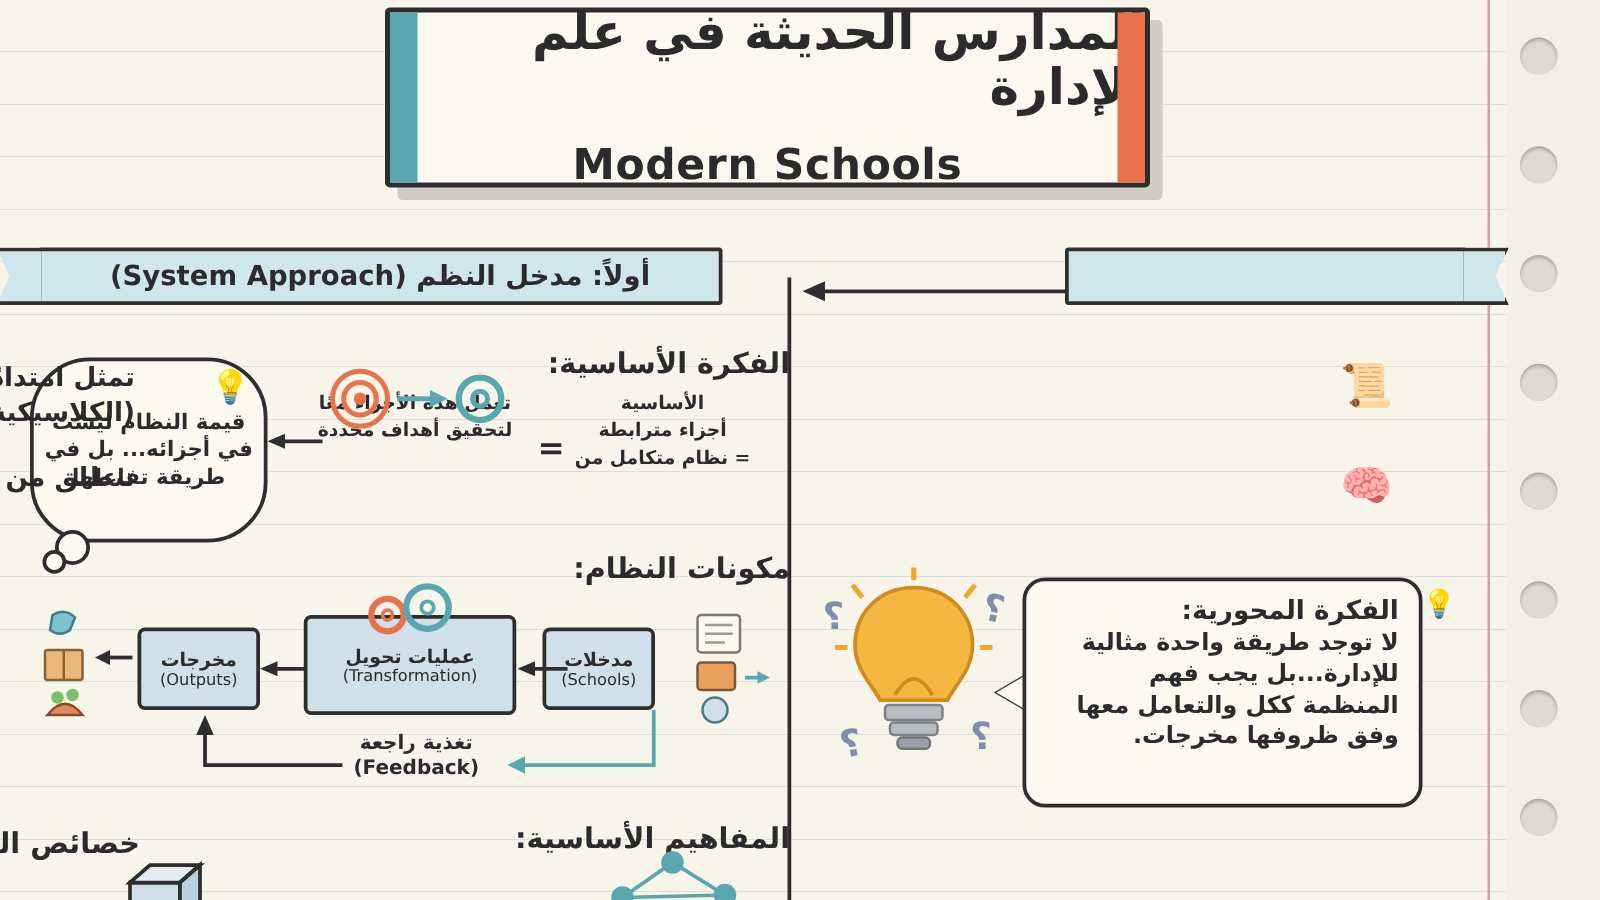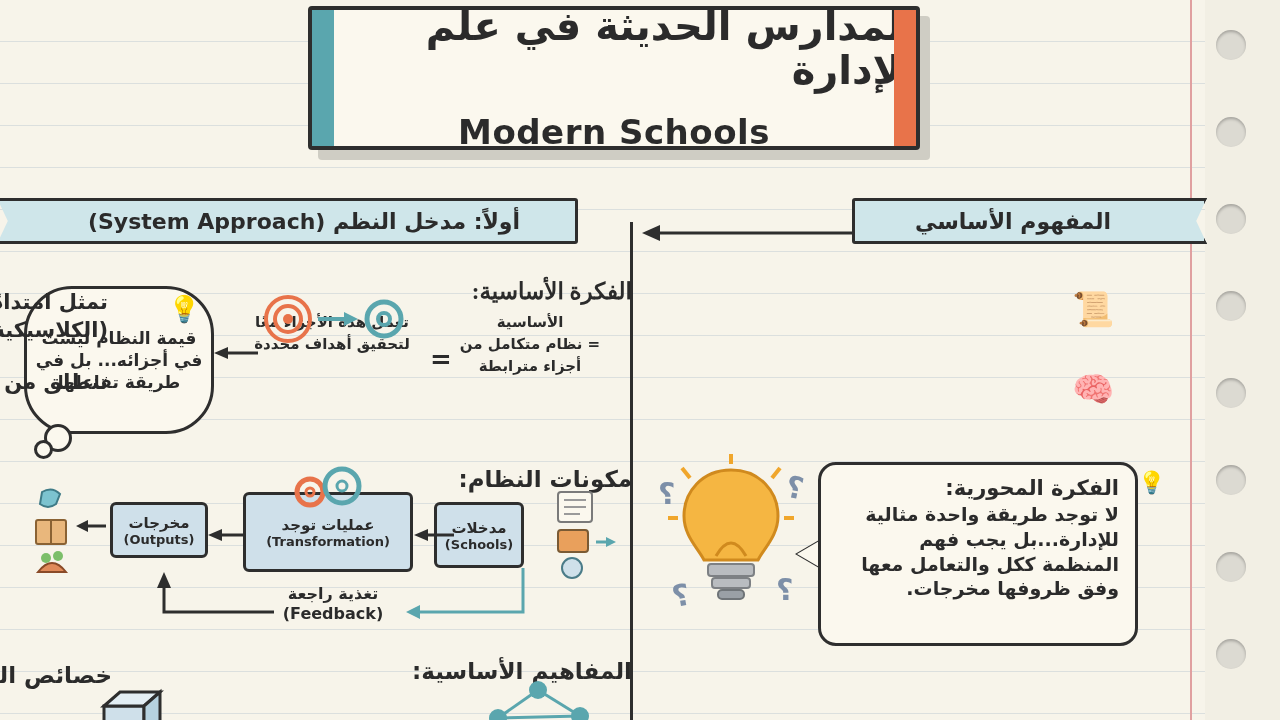--- a/index.html
+++ b/index.html
@@ -62,45 +62,45 @@
   }
   #ribbon-left{left:30px;top:198px;width:548px;}
   #ribbon-left .tail{left:-36px;clip-path:polygon(0 0,100% 0,100% 100%,0 100%,30% 50%);border-right:none;}
   #ribbon-right{left:852px;top:198px;width:322px;}
   #ribbon-right .tail{right:-36px;clip-path:polygon(0 0,100% 0,70% 50%,100% 100%,0 100%);border-left:none;}
   
   #divider{position:absolute;left:630px;top:222px;width:3px;height:498px;background:#2e2e2e;}
   #arrow-to-left{position:absolute;left:640px;top:222px;width:214px;height:22px;}
   .heading{font-weight:bold;font-size:23px;direction:rtl;text-align:right;}
   
-  #core-idea-heading{position:absolute;right:648px;top:278px;width:240px;font-family:Liberation Serif, serif;}
+  #core-idea-heading{position:absolute;right:648px;top:278px;width:240px;}
   #equation{position:absolute;left:432px;top:312px;width:196px;font-size:15px;line-height:1.45;
             direction:rtl;text-align:center;font-weight:bold;}
   #equation .eqline{display:block;}
   #equation-left{position:absolute;left:232px;top:312px;width:200px;font-size:15px;line-height:1.45;
             direction:rtl;text-align:center;font-weight:bold;}
   #cloud{
     position:absolute;left:24px;top:286px;width:190px;height:148px;
     background:#fbf8ee;border:3px solid #2e2e2e;border-radius:48px;
     display:flex;align-items:center;justify-content:center;text-align:center;
     direction:rtl;font-weight:bold;font-size:17px;line-height:1.3;box-sizing:border-box;padding:8px;
   }
   #cloud-tail1{position:absolute;left:44px;top:424px;width:22px;height:22px;border:3px solid #2e2e2e;border-radius:50%;background:#fbf8ee;}
   #cloud-tail2{position:absolute;left:34px;top:440px;width:13px;height:13px;border:3px solid #2e2e2e;border-radius:50%;background:#fbf8ee;}
-  #components-heading{position:absolute;right:648px;top:442px;width:240px;margin-top:24px;}
+  #components-heading{position:absolute;right:648px;top:442px;width:240px;}
   
   .flowbox{
     position:absolute;background:#cfe0ea;border:3px solid #2e2e2e;border-radius:6px;
     display:flex;flex-direction:column;align-items:center;justify-content:center;
     font-weight:bold;direction:rtl;text-align:center;box-sizing:border-box;
   }
   #box-inputs{left:434px;top:502px;width:90px;height:66px;font-size:15px;}
   #box-transform{left:243px;top:492px;width:170px;height:80px;font-size:15px;}
-  #box-outputs{left:110px;top:502px;width:98px;height:56px;font-size:15px;}
-  .flow-sub{font-size:13px;font-weight:bold;}
+  #box-outputs{left:110px;top:502px;width:98px;height:66px;font-size:15px;}
+  .flow-sub{font-size:13px;font-weight:normal;}
   .harrow{position:absolute;height:18px;}
   #feedback-label{position:absolute;left:258px;top:584px;width:150px;font-size:16px;font-weight:bold;
      direction:rtl;text-align:center;line-height:1.25;}
   #concepts-heading{position:absolute;right:648px;top:658px;width:240px;}
   
   .right-line{position:absolute;direction:rtl;text-align:right;font-weight:bold;font-size:21px;line-height:1.35;}
   #r-line1{right:1172px;top:288px;width:500px;}
   #r-line2{right:1172px;top:368px;width:500px;}
   .emoji-ico{position:absolute;font-size:34px;line-height:1;}
   #icon-scroll{left:1072px;top:292px;}
@@ -152,35 +152,34 @@
   </div>
 </div>
 
 <div class="ribbon" id="ribbon-left">
   <span class="tail"></span>
   <span>أولاً: مدخل النظم (System Approach)</span>
 </div>
 
 <div class="ribbon" id="ribbon-right">
   <span class="tail"></span>
-  <span>المفهوم الأساسي</span>
 </div>
 
 <div id="divider"></div>
 <svg id="arrow-to-left" viewBox="0 0 214 22">
   <line x1="212" y1="11" x2="18" y2="11" stroke="#2e2e2e" stroke-width="3"></line>
   <polygon points="2,11 20,3 20,19" fill="#2e2e2e"></polygon>
 </svg>
 
 <div class="heading" id="core-idea-heading">الفكرة الأساسية:</div>
 
 <div id="equation">
   <span class="eqline">الأساسية</span>
+  <span class="eqline">أجزاء مترابطة</span>
   <span class="eqline">= نظام متكامل من</span>
-  <span class="eqline">أجزاء مترابطة</span>
 </div>
 <div id="equation-left">
   <span class="eqline">تعمل هذه الأجزاء</span>
   <span class="eqline">معًا لتحقيق</span>
   <span class="eqline">أهداف محددة</span>
 </div>
 
 <div style="position:absolute;left:430px;top:344px;font-size:26px;font-weight:bold">=</div>
 <svg style="position:absolute;left:214px;top:344px;width:46px;height:18px" viewBox="0 0 46 18">
   <line x1="44" y1="9" x2="12" y2="9" stroke="#2e2e2e" stroke-width="3"></line>
@@ -204,21 +203,21 @@
 <div id="cloud-tail2"></div>
 <div style="position:absolute;left:168px;top:294px;font-size:26px">💡</div>
 
 <div class="heading" id="components-heading">مكونات النظام:</div>
 
 <div class="flowbox" id="box-inputs">
   <span>مدخلات</span>
   <span class="flow-sub">(Schools)</span>
 </div>
 <div class="flowbox" id="box-transform">
-  <span>عمليات توجد</span>
+  <span>عمليات تحويل</span>
   <span class="flow-sub">(Transformation)</span>
 </div>
 <div class="flowbox" id="box-outputs">
   <span>مخرجات</span>
   <span class="flow-sub">(Outputs)</span>
 </div>
 
 <svg class="harrow" style="left:414px;top:526px;width:42px" viewBox="0 0 42 18">
   <line x1="40" y1="9" x2="12" y2="9" stroke="#2e2e2e" stroke-width="3"></line>
   <polygon points="0,9 14,3 14,15" fill="#2e2e2e"></polygon>

